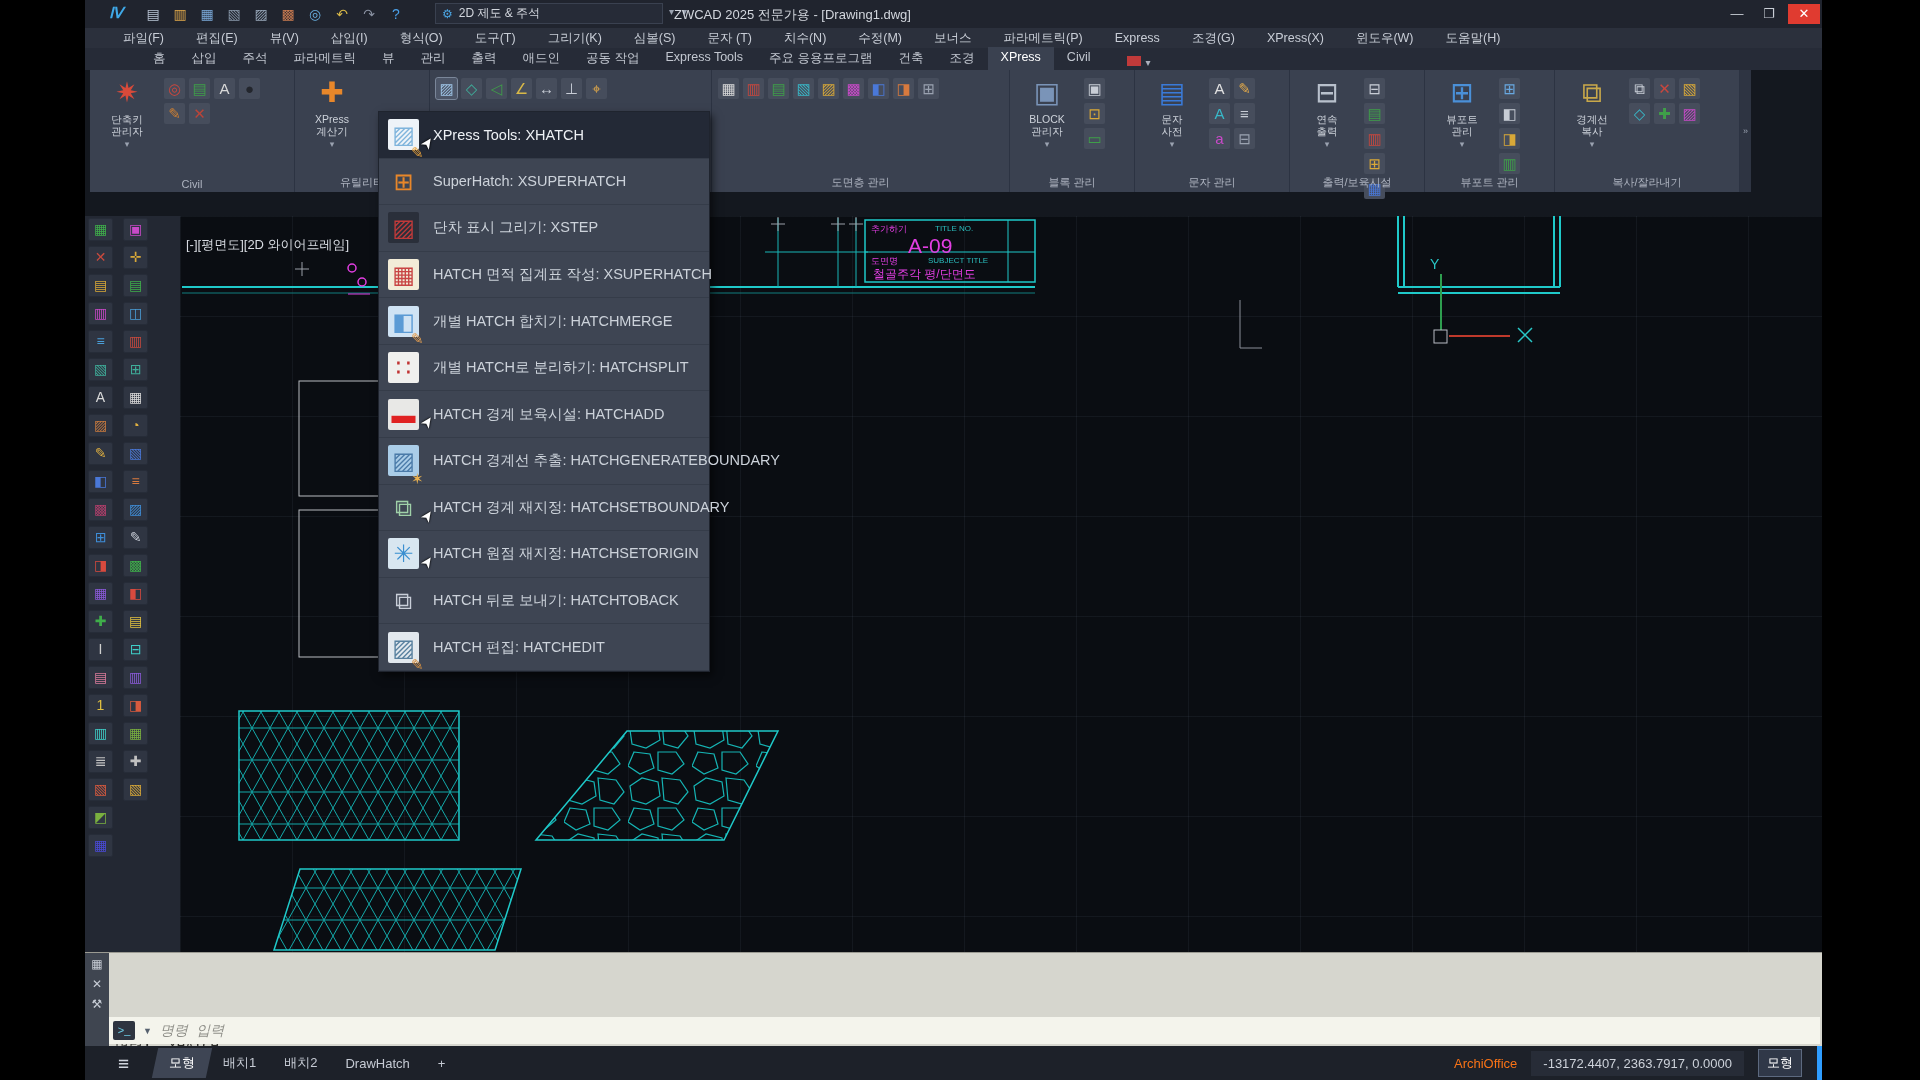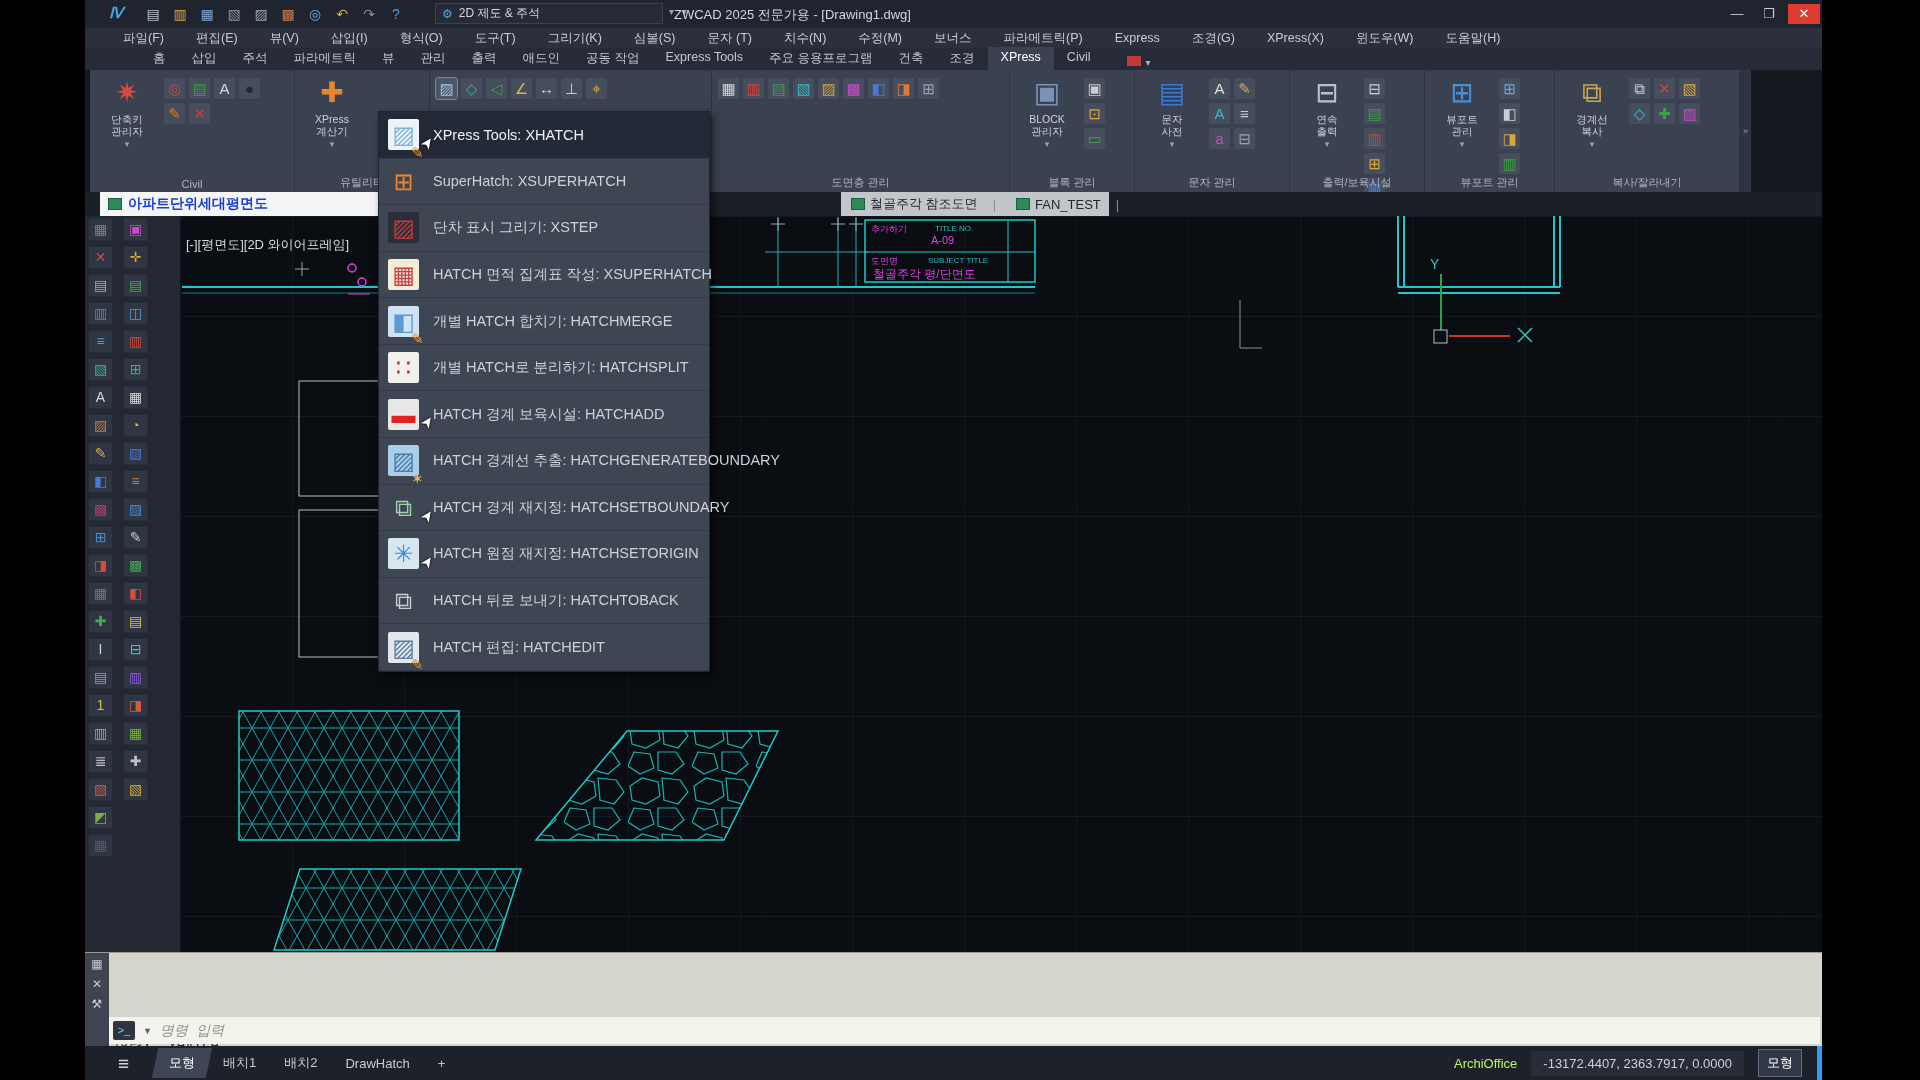--- a/index.html
+++ b/index.html
@@ -90,21 +90,21 @@
   #cmd-placeholder { color:#90908a; font-style:italic; font-size:14px; font-family:"DejaVu Sans Mono", monospace; }
 
   
   #statusbar { position:absolute; left:0; top:1046px; width:100%; height:34px; background:#1d2129; }
   #hamburger { position:absolute; left:33px; top:7px; color:#d0d5dd; font-size:19px; }
   #layouttabs { position:absolute; left:70px; top:0; height:34px; display:flex; align-items:center; }
   .ltab { color:#c6cbd4; font-size:13px; padding:6px 14px; white-space:nowrap; }
   .ltab.active { background:#3e4554; color:#fff; transform:skewX(-12deg); }
   .ltab.active span{ display:inline-block; transform:skewX(12deg); }
   #sb-right { position:absolute; right:20px; top:0; height:34px; display:flex; align-items:center; gap:14px; }
-  #sb-app { color:#bef264; font-size:13px; }
+  #sb-app { color:#f97316; font-size:13px; }
   #sb-coords { color:#cdd2da; font-size:13px; background:#272c37; padding:5px 12px; }
   #sb-mode { color:#fff; font-size:13px; background:#303848; border:1px solid #5d6a80; padding:4px 8px; }
   #sb-strip { position:absolute; right:0; top:0; width:5px; height:34px; background:#2f9dff; }
 
   
   #xpressmenu { position:absolute; left:293px; top:111px; width:332px; height:561px; background:#3e4553;
     border:1px solid #1f242e; box-shadow:3px 4px 8px rgba(0,0,0,0.55); z-index:50; display:flex; flex-direction:column; }
   .menu-item { flex:1; display:flex; align-items:center; gap:14px; padding-left:9px; border-bottom:1px solid #353c49;
     color:#ccd2da; font-size:14.5px; white-space:nowrap; position:relative; }
   .menu-item.active { background:#232936; color:#eef1f5; }
@@ -353,37 +353,20 @@
               <span class="chip" style="color: rgb(63, 158, 73);">✚</span>
               <span class="chip" style="color: rgb(200, 74, 200);">▨</span>
             </div>
         </div>
         <div class="plabel">복사/잘라내기</div>
       </div>
       <div id="panel-scroll">»</div>
     </div>
   </div>
 
-  <div id="doctabrow">
-    <div class="dtab-active">
-      <span class="dtabicon"></span>
-      <span>아파트단위세대평면도</span>
-    </div>
-    <div class="dtab-slab">
-
-    <span class="dtab-item">
-        <span class="dtabicon"></span>
-        <span>철골주각 참조도면</span>
-      </span>
-        <span class="dtab-item">
-        <span class="dtabicon"></span>
-        <span>FAN_TEST</span>
-      </span>
-      </div>
-  </div>
 
   <div id="leftstrip">
     <div class="tcol" id="tcolA">
 
     <span class="ticon" style="color: rgb(63, 174, 74);">▦</span>
         <span class="ticon" style="color: rgb(200, 74, 62);">✕</span>
         <span class="ticon" style="color: rgb(216, 168, 56);">▤</span>
         <span class="ticon" style="color: rgb(200, 74, 200);">▥</span>
         <span class="ticon" style="color: rgb(74, 158, 216);">≡</span>
         <span class="ticon" style="color: rgb(63, 174, 154);">▧</span>
@@ -480,21 +463,21 @@
 
       <polygon points="356,624 447,515 598,515 544,624" fill="url(#stone)" stroke="#1fc9c9" stroke-width="1.5"></polygon>
 
       <polygon points="120,653 341,653 315,734 94,734" fill="url(#tri)" stroke="#1fc9c9" stroke-width="1.5"></polygon>
     </svg>
     <span id="viewport-label">[-][평면도][2D 와이어프레임]</span>
     <span id="y-axis-label">Y</span>
 
     <span class="tb-text" style="left:691px;top:7px;font-size:9px;">추가하기</span>
     <span class="tb-text tb-sub" style="left:755px;top:8px;font-size:8px;">TITLE NO.</span>
-    <span class="tb-text" style="left:728px;top:18px;font-size:11px;margin-left:23px;">A-09</span>
+    <span class="tb-text" style="left:728px;top:18px;font-size:21px;">A-09</span>
     <span class="tb-text" style="left:691px;top:39px;font-size:9px;">도면명</span>
     <span class="tb-text tb-sub" style="left:748px;top:40px;font-size:8px;">SUBJECT TITLE</span>
     <span class="tb-text" style="left:693px;top:50px;font-size:12px;">철골주각 평/단면도</span>
   </div>
 
   <div id="cmdpanel">
     <div id="cmdstrip">
 
     <span>▦</span>
         <span>✕</span>

